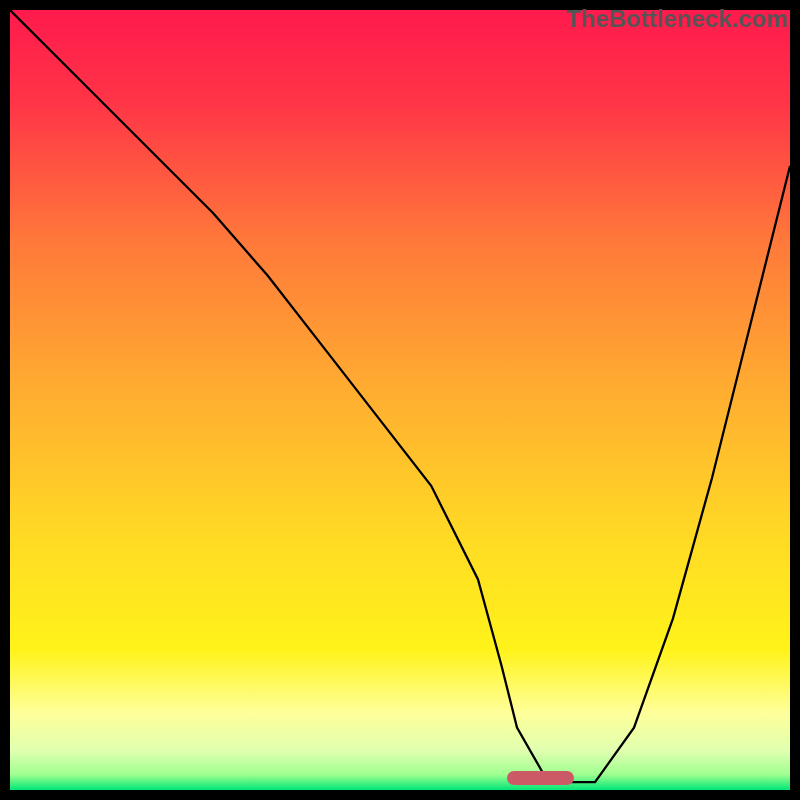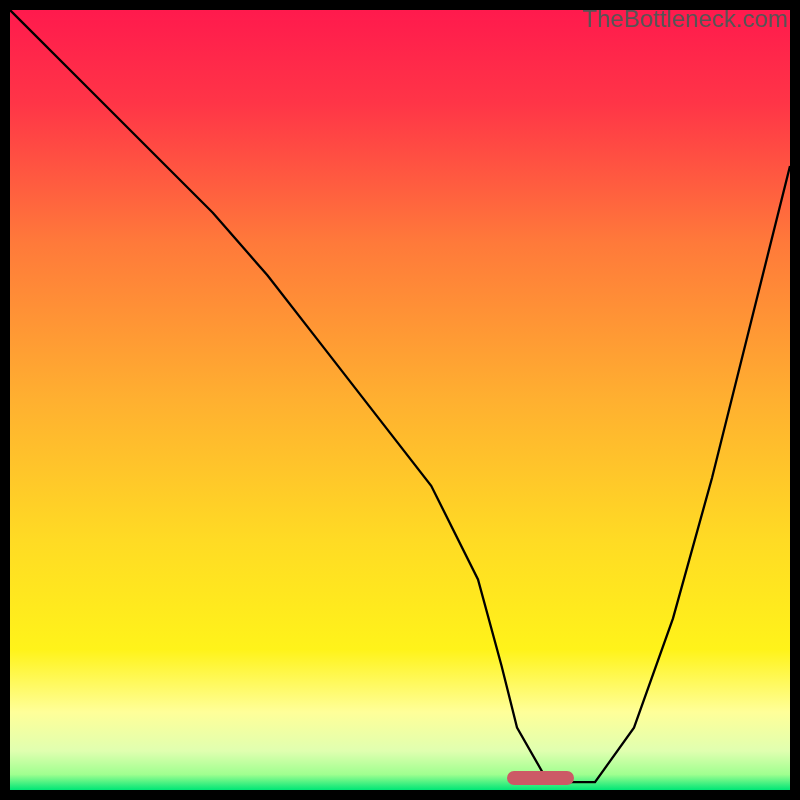--- a/index.html
+++ b/index.html
@@ -9,21 +9,21 @@
     background: #000;
     position: relative;
     font-family: Arial, sans-serif;
   }
   .watermark {
     position: absolute;
     top: 5px;
     right: 12px;
     color: #555;
     font-size: 24px;
-    font-weight: normal;
+    font-weight: bold;
     z-index: 10;
   }
   .plot-border {
     position: absolute;
     left: 9px;
     top: 9px;
     width: 782px;
     height: 782px;
     border: 1px solid #000;
     box-sizing: border-box;

